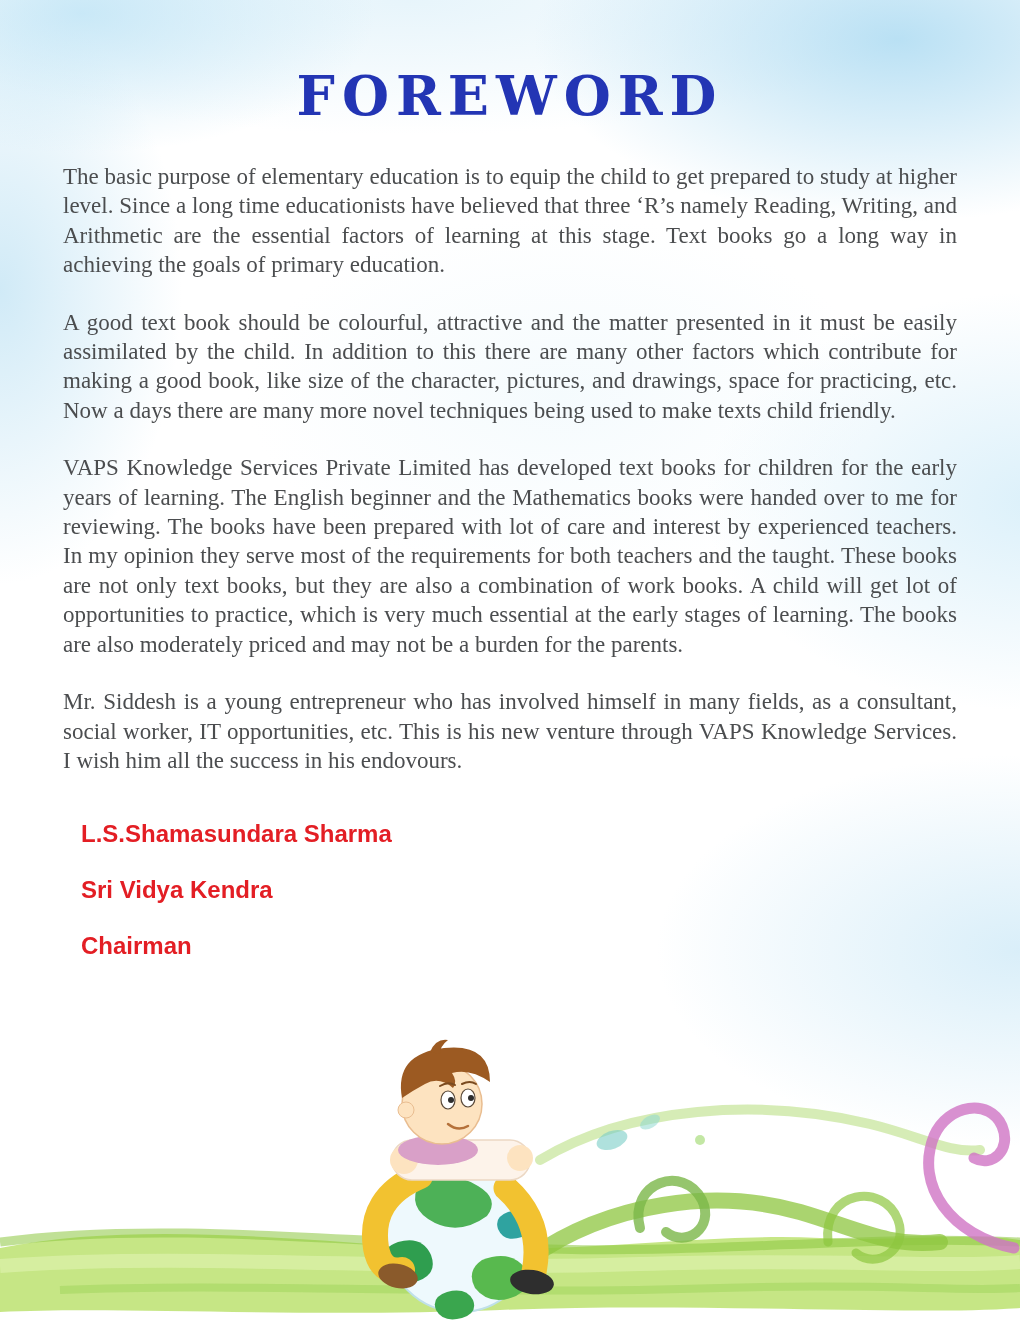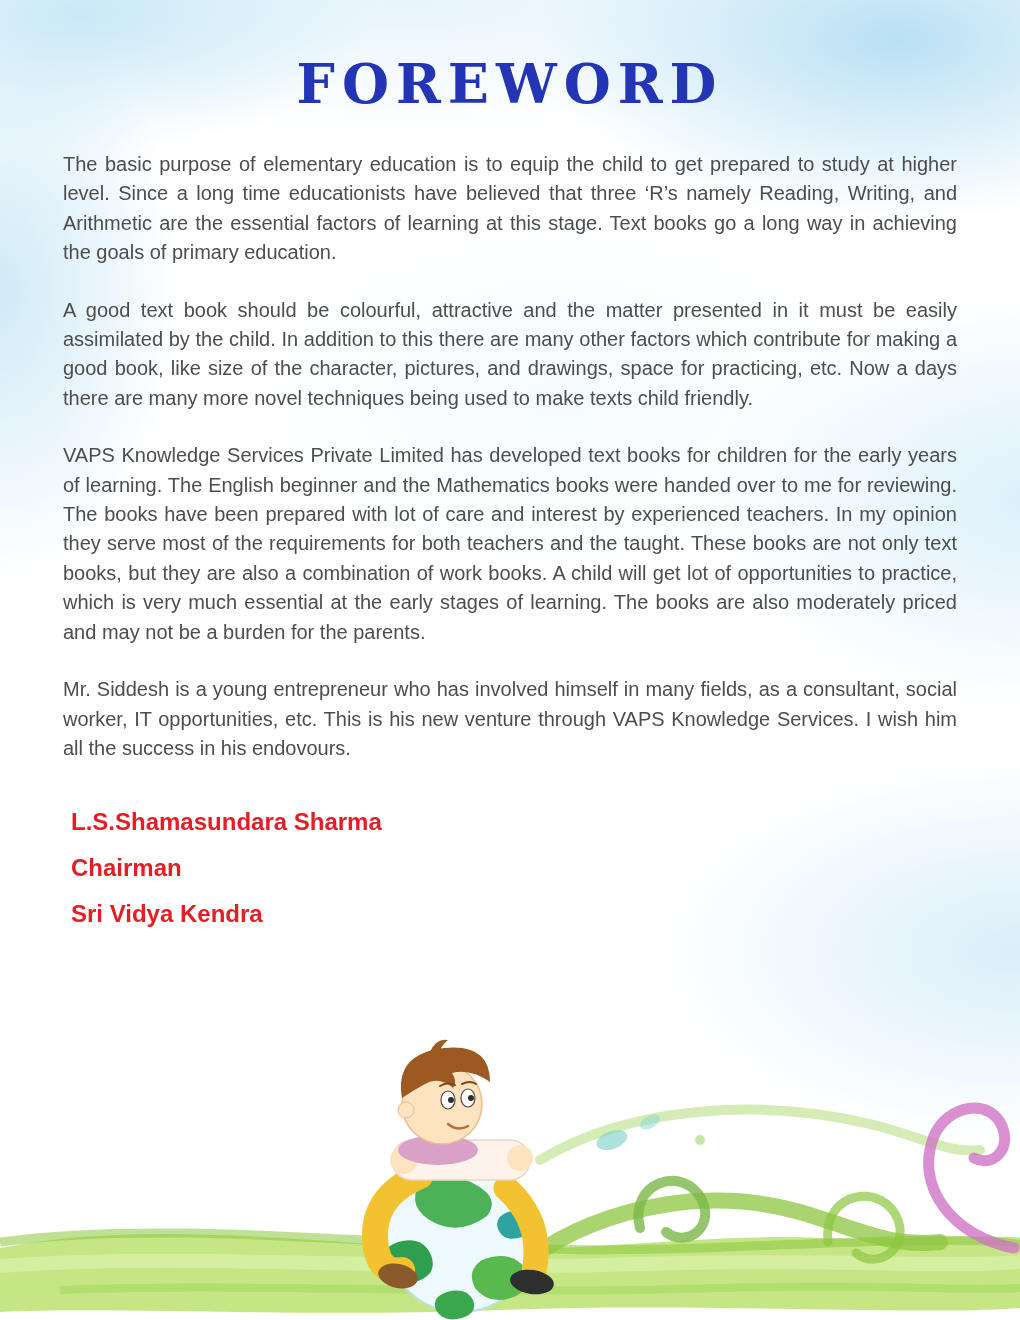--- a/index.html
+++ b/index.html
@@ -23,51 +23,52 @@
       radial-gradient(ellipse 420px 200px at 8% 1%,   rgba(186,226,245,0.75), rgba(186,226,245,0) 70%),
       radial-gradient(ellipse 260px 420px at 0% 22%,  rgba(170,217,240,0.55), rgba(170,217,240,0) 70%),
       radial-gradient(ellipse 480px 300px at 102% 38%, rgba(190,228,246,0.55), rgba(190,228,246,0) 70%),
       radial-gradient(ellipse 520px 280px at 100% 72%, rgba(180,222,243,0.50), rgba(180,222,243,0) 70%),
       radial-gradient(ellipse 700px 180px at 40% 0%,  rgba(225,242,250,0.8),  rgba(225,242,250,0) 75%),
       radial-gradient(ellipse 420px 240px at 55% 30%, rgba(235,247,252,0.5),  rgba(235,247,252,0) 75%);
   }
   .page-title {
     position: relative;
     z-index: 2;
-    margin: 0;
+    margin: 12px;
     padding-top: 52px;
     text-align: center;
     font-family: "DejaVu Serif", "Liberation Serif", serif;
     font-weight: 800;
     font-size: 54px;
     letter-spacing: 7px;
     color: #2335b4;
   }
   .content {
     position: relative;
     z-index: 2;
     margin: 34px 63px 13px 63px;
     color: #4b4d4f;
-    font-size: 20px;
+    font-size: 23px;
     line-height: 29.4px;
     text-align: justify;
+    font-family: Liberation Serif, serif;
   }
   .content p {
     margin: 0 0 28px 0;
   }
   .signature {
     position: relative;
     z-index: 2;
     margin: 40px 63px 0 63px;
     color: #e31e24;
     font-weight: bold;
     font-size: 24px;
     line-height: 38px;
   }
-  .signature div { margin: 8px; }
+  .signature div { margin: 18px; }
   .illustration-wrap {
     position: absolute;
     left: 0;
     bottom: 0;
     width: 1020px;
     height: 330px;
     z-index: 1;
   }
 </style>
 </head>
@@ -79,22 +80,22 @@
 
 <div class="content">
   <p>The basic purpose of elementary education is to equip the child to get prepared to study at higher level. Since a long time educationists have believed that three ‘R’s namely Reading, Writing, and Arithmetic are the essential factors of learning at this stage. Text books go a long way in achieving the goals of primary education.</p>
   <p>A good text book should be colourful, attractive and the matter presented in it must be easily assimilated by the child. In addition to this there are many other factors which contribute for making a good book, like size of the character, pictures, and drawings, space for practicing, etc. Now a days there are many more novel techniques being used to make texts child friendly.</p>
   <p>VAPS Knowledge Services Private Limited has developed text books for children for the early years of learning. The English beginner and the Mathematics books were handed over to me for reviewing. The books have been prepared with lot of care and interest by experienced teachers. In my opinion they serve most of the requirements for both teachers and the taught. These books are not only text books, but they are also a combination of work books. A child will get lot of opportunities to practice, which is very much essential at the early stages of learning. The books are also moderately priced and may not be a burden for the parents.</p>
   <p>Mr. Siddesh is a young entrepreneur who has involved himself in many fields, as a consultant, social worker, IT opportunities, etc. This is his new venture through VAPS Knowledge Services. I wish him all the success in his endovours.</p>
 </div>
 
 <div class="signature">
   <div>L.S.Shamasundara Sharma</div>
+  <div>Sri Vidya Kendra</div>
   <div>Chairman</div>
-  <div>Sri Vidya Kendra</div>
 </div>
 
 <div class="illustration-wrap">
   <svg width="1020" height="330" viewBox="0 0 1020 330" xmlns="http://www.w3.org/2000/svg">
 
     <g>
       <path d="M0 258 C 120 234, 260 246, 400 256 C 560 268, 700 242, 820 248 C 900 252, 970 242, 1020 250 L 1020 318 C 900 326, 700 312, 500 320 C 300 328, 120 316, 0 322 Z" fill="#bce270" opacity="0.85"></path>
       <path d="M0 252 C 150 232, 330 250, 520 258 C 700 266, 860 244, 1020 252" fill="none" stroke="#8dc63f" stroke-width="9" opacity="0.55"></path>
       <path d="M0 276 C 200 262, 420 282, 640 274 C 820 268, 940 278, 1020 272" fill="none" stroke="#d9f0a6" stroke-width="14" opacity="0.8"></path>
       <path d="M60 300 C 240 292, 480 306, 720 298 C 880 293, 960 302, 1020 298" fill="none" stroke="#9ed45a" stroke-width="8" opacity="0.5"></path>

